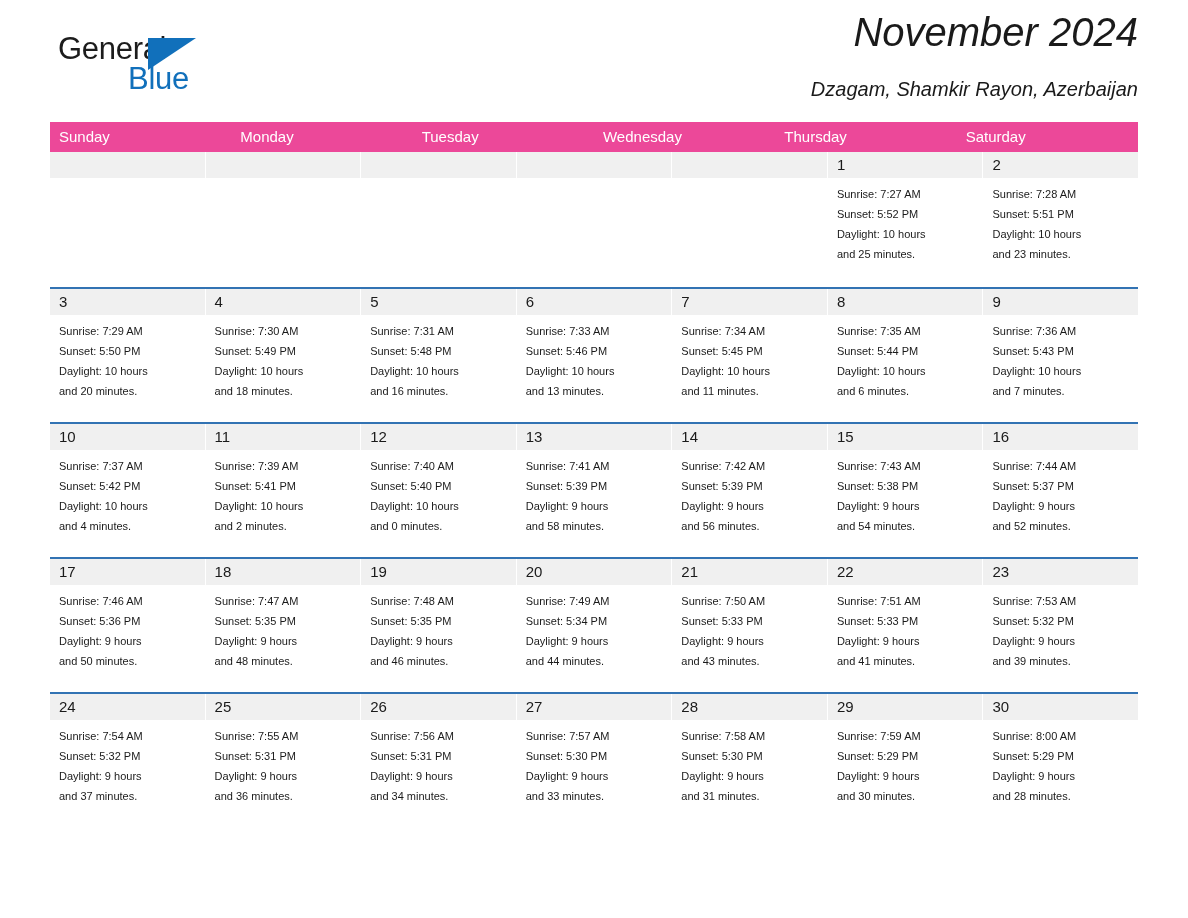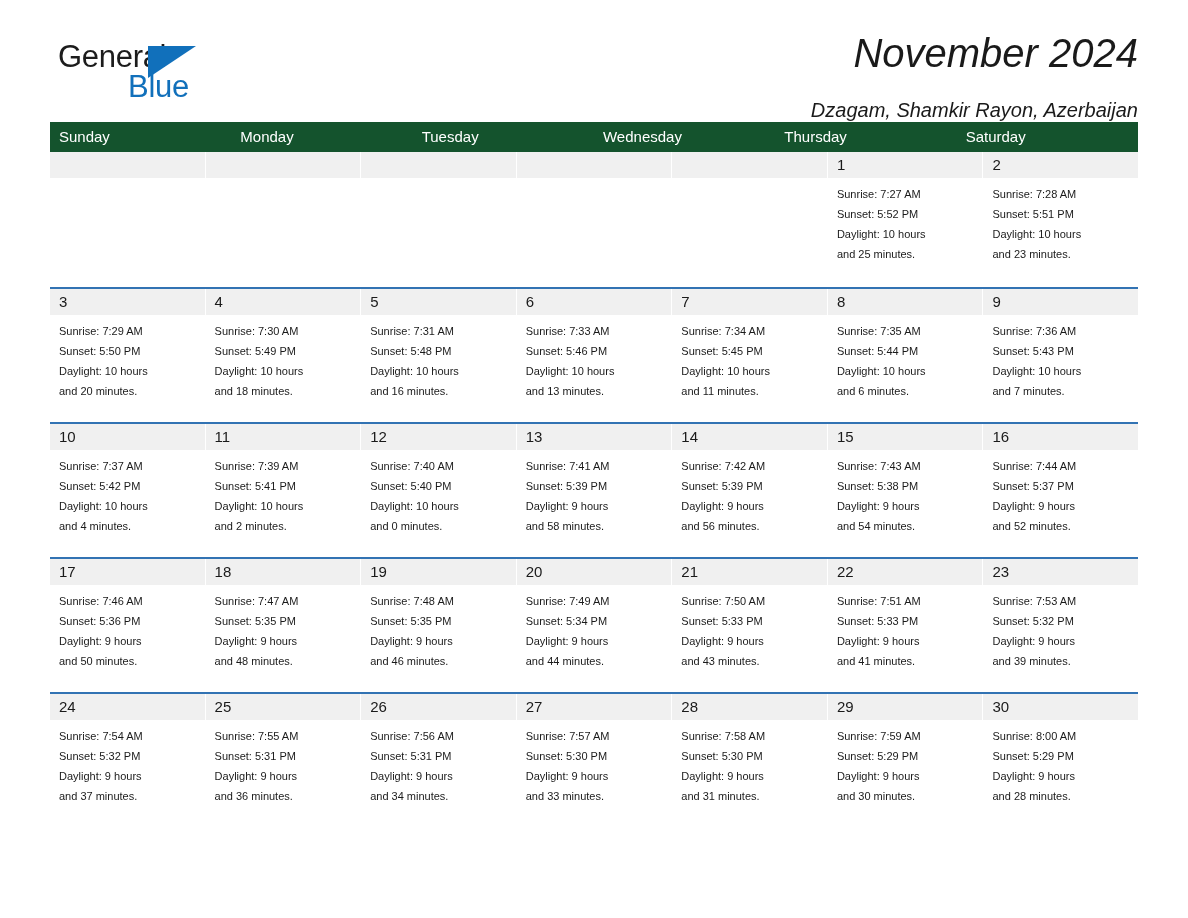--- a/index.html
+++ b/index.html
@@ -18,21 +18,21 @@
     position: relative;
     width: 1188px;
     height: 918px;
     box-sizing: border-box;
     padding: 0 50px;
   }
 
   
   .header {
     display: flex;
-    align-items: center;
+    align-items: flex-end;
     justify-content: space-between;
     padding-top: 48px;
     height: 104px;
     box-sizing: border-box;
   }
   .logo {
     position: relative;
     width: 150px;
     height: 72px;
     flex: 0 0 auto;
@@ -87,21 +87,21 @@
     white-space: nowrap;
   }
 
   
   .calendar {
     margin-top: 18px;
     width: 1088px;
   }
   .weekday-row {
     display: flex;
-    background: #14532d;
+    background: #ec4899;
     height: 30px;
   }
   .weekday-cell {
     flex: 1 1 0;
     color: #ffffff;
     font-size: 15px;
     line-height: 30px;
     padding-left: 9px;
     box-sizing: border-box;
     white-space: nowrap;

